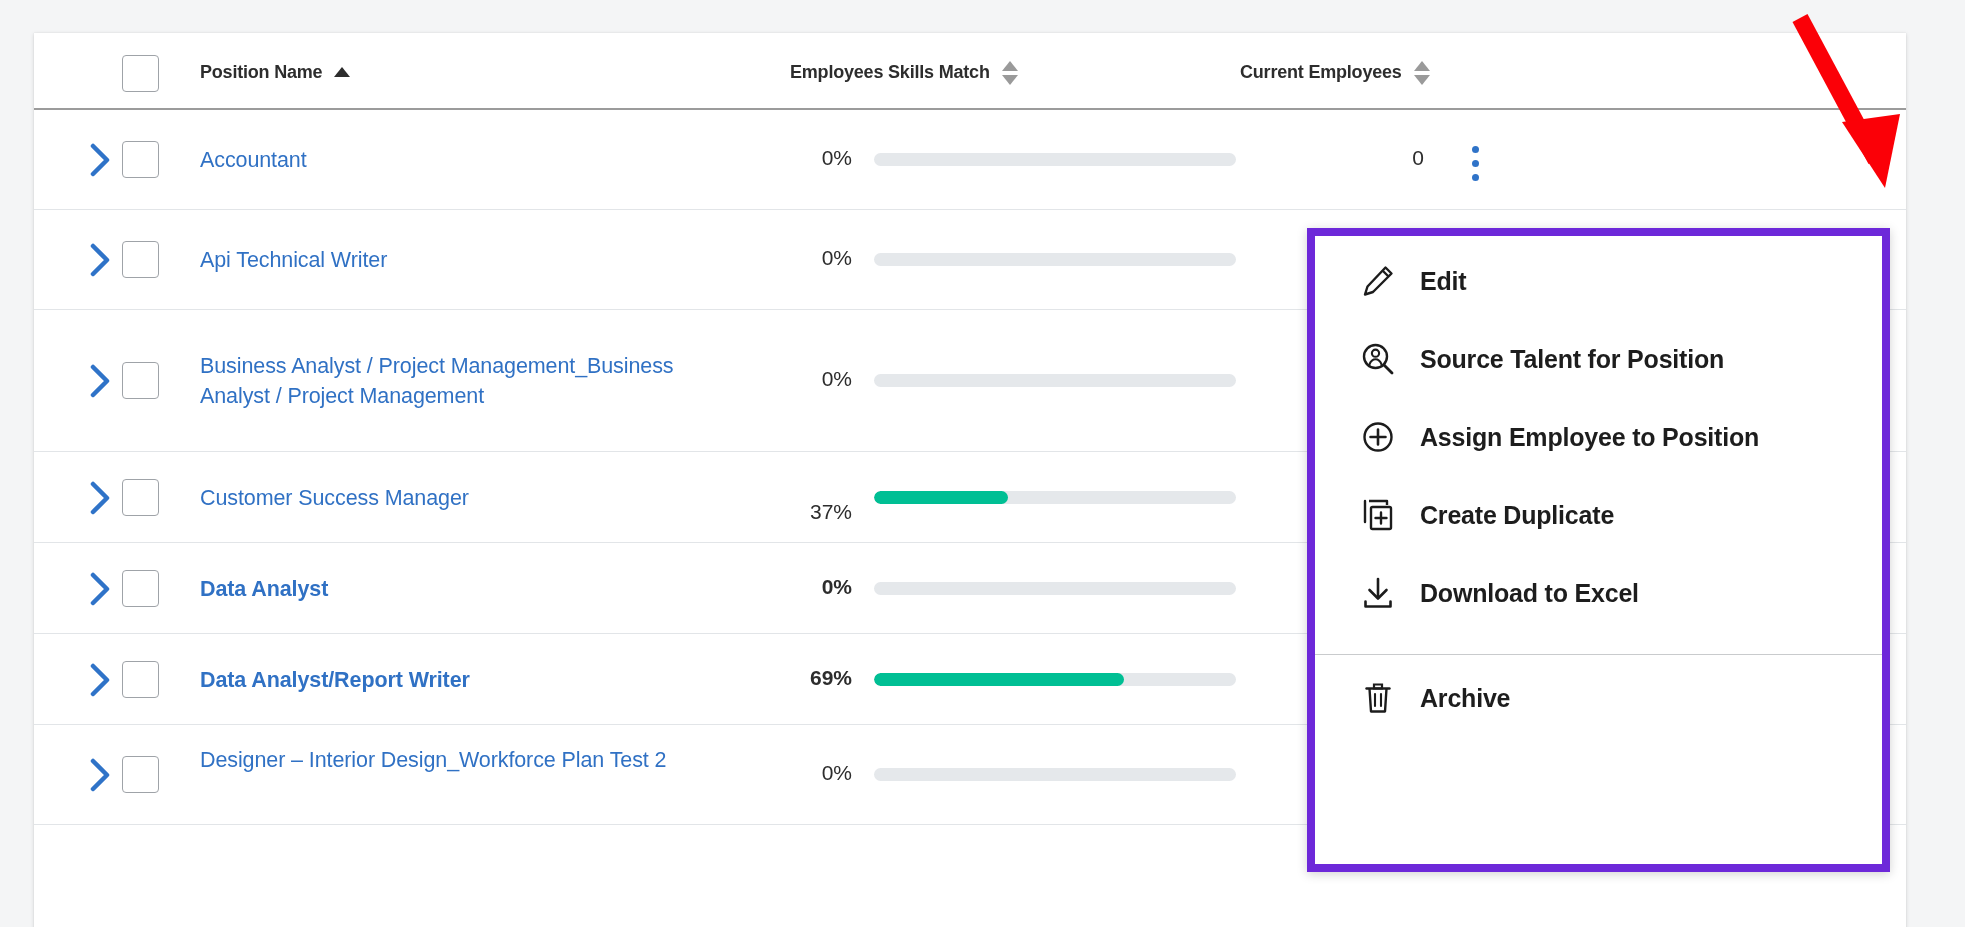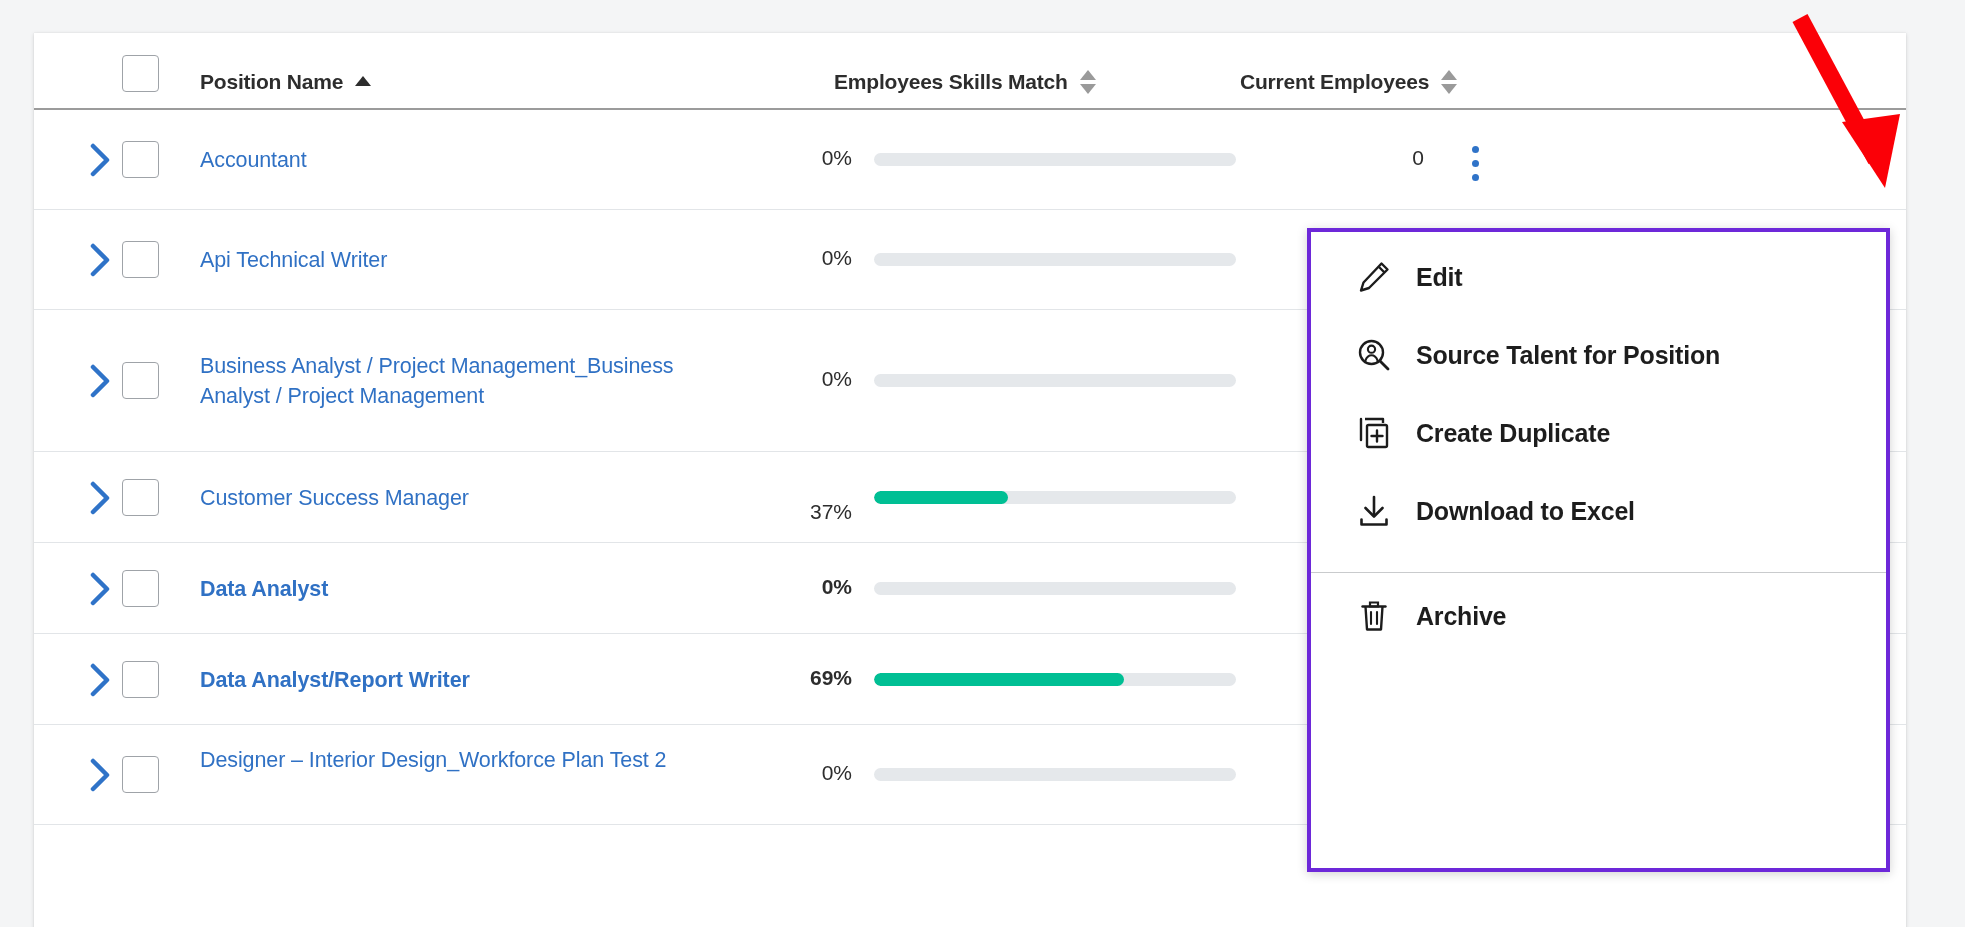--- a/index.html
+++ b/index.html
@@ -30,31 +30,31 @@
 
   
   .thead {
     position: relative;
     height: 77px;
     border-bottom: 2px solid #9b9b9b;
     box-sizing: border-box;
   }
   .th {
     position: absolute;
-    top: 11px;
+    top: 2px;
     height: 75px;
     display: flex;
     align-items: center;
-    font-size: 21px;
+    font-size: 18px;
     font-weight: bold;
     color: #2d2d2d;
     letter-spacing: -0.2px;
   }
   .th-pos   { left: 166px; }
-  .th-skill { left: 756px; margin-left: 44px; }
+  .th-skill { left: 756px; }
   .th-curr  { left: 1206px; justify-content: center; }
 
   .hdr-check {
     position: absolute;
     left: 88px;
     top: 22px;
     width: 37px;
     height: 37px;
     border: 1px solid #9fa3a8;
     border-radius: 4px;
@@ -191,21 +191,21 @@
   }
 
   
   .ctx-wrap {
     position: absolute;
     left: 1307px;
     top: 228px;
     width: 583px;
     height: 644px;
     box-sizing: border-box;
-    border: 4px solid #6d28d9;
+    border: 8px solid #6d28d9;
     background: #ffffff;
     z-index: 30;
     box-shadow: 0 2px 10px rgba(0,0,0,0.18);
   }
   .ctx-inner {
     position: relative;
     width: 100%;
     height: 100%;
     background: #fff;
     padding-top: 6px;
@@ -432,20 +432,29 @@
             <circle cx="14.5" cy="11.2" r="3.6" fill="none" stroke="#1c1c1c" stroke-width="2.1"></circle>
             <path d="M8.4 22.5 c1.4-3.6 4.2-5.2 6.1-5.2 s4.7 1.6 6.1 5.2" fill="none" stroke="#1c1c1c" stroke-width="2.1" stroke-linecap="round"></path>
             <path d="M23 23 L31 31" stroke="#1c1c1c" stroke-width="2.8" stroke-linecap="round"></path>
           </svg>
         </span>
         <span class="ctx-label">Source Talent for Position</span>
       </div>
       <div class="ctx-item">
         <span class="ctx-icon">
           <svg width="34" height="34" viewBox="0 0 34 34">
+            <circle cx="17" cy="17" r="13.5" fill="none" stroke="#1c1c1c" stroke-width="2.4"></circle>
+            <path d="M17 9.5 V24.5 M9.5 17 H24.5" stroke="#1c1c1c" stroke-width="2.6" stroke-linecap="round"></path>
+          </svg>
+        </span>
+        <span class="ctx-label">Assign Employee to Position</span>
+      </div>
+      <div class="ctx-item">
+        <span class="ctx-icon">
+          <svg width="34" height="34" viewBox="0 0 34 34">
             <path d="M8 3 H22 L26 3 V7" fill="none" stroke="#1c1c1c" stroke-width="2.4" stroke-linejoin="round"></path>
             <path d="M4 3 V24" stroke="#1c1c1c" stroke-width="2.4" stroke-linecap="round"></path>
             <rect x="10" y="9" width="20" height="22" rx="1.5" fill="none" stroke="#1c1c1c" stroke-width="2.4"></rect>
             <path d="M20 14.5 V25.5 M14.5 20 H25.5" stroke="#1c1c1c" stroke-width="2.4" stroke-linecap="round"></path>
           </svg>
         </span>
         <span class="ctx-label">Create Duplicate</span>
       </div>
       <div class="ctx-item">
         <span class="ctx-icon">

